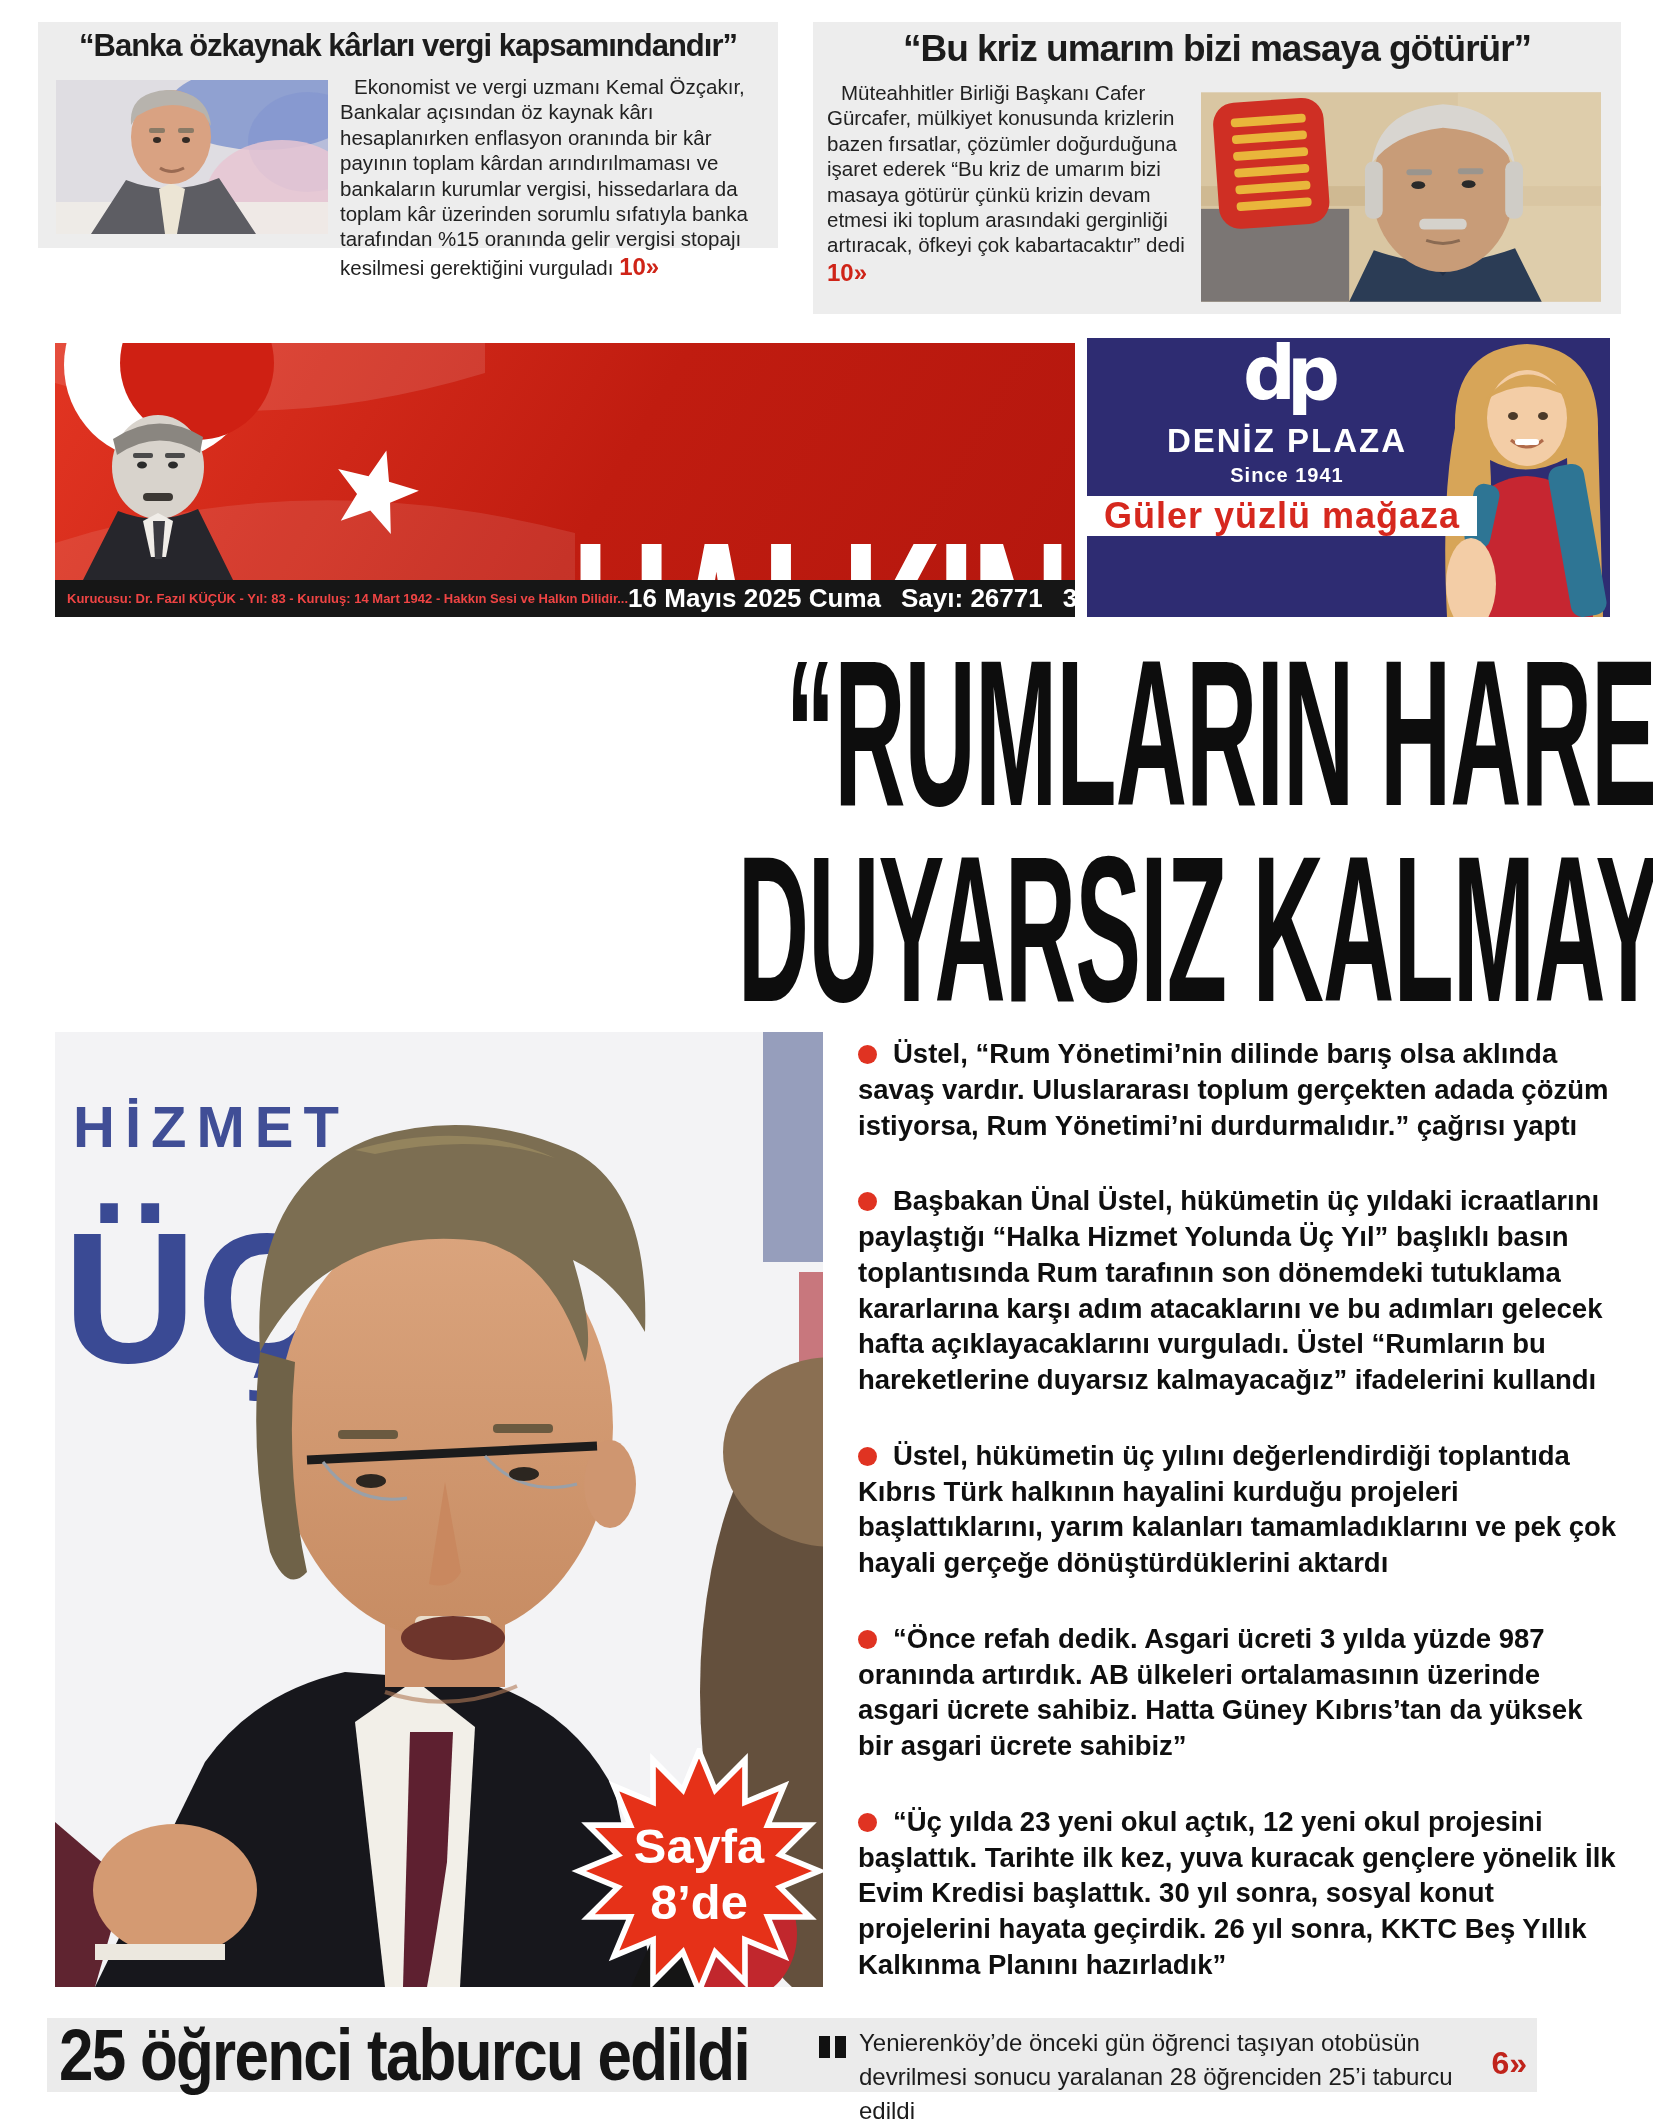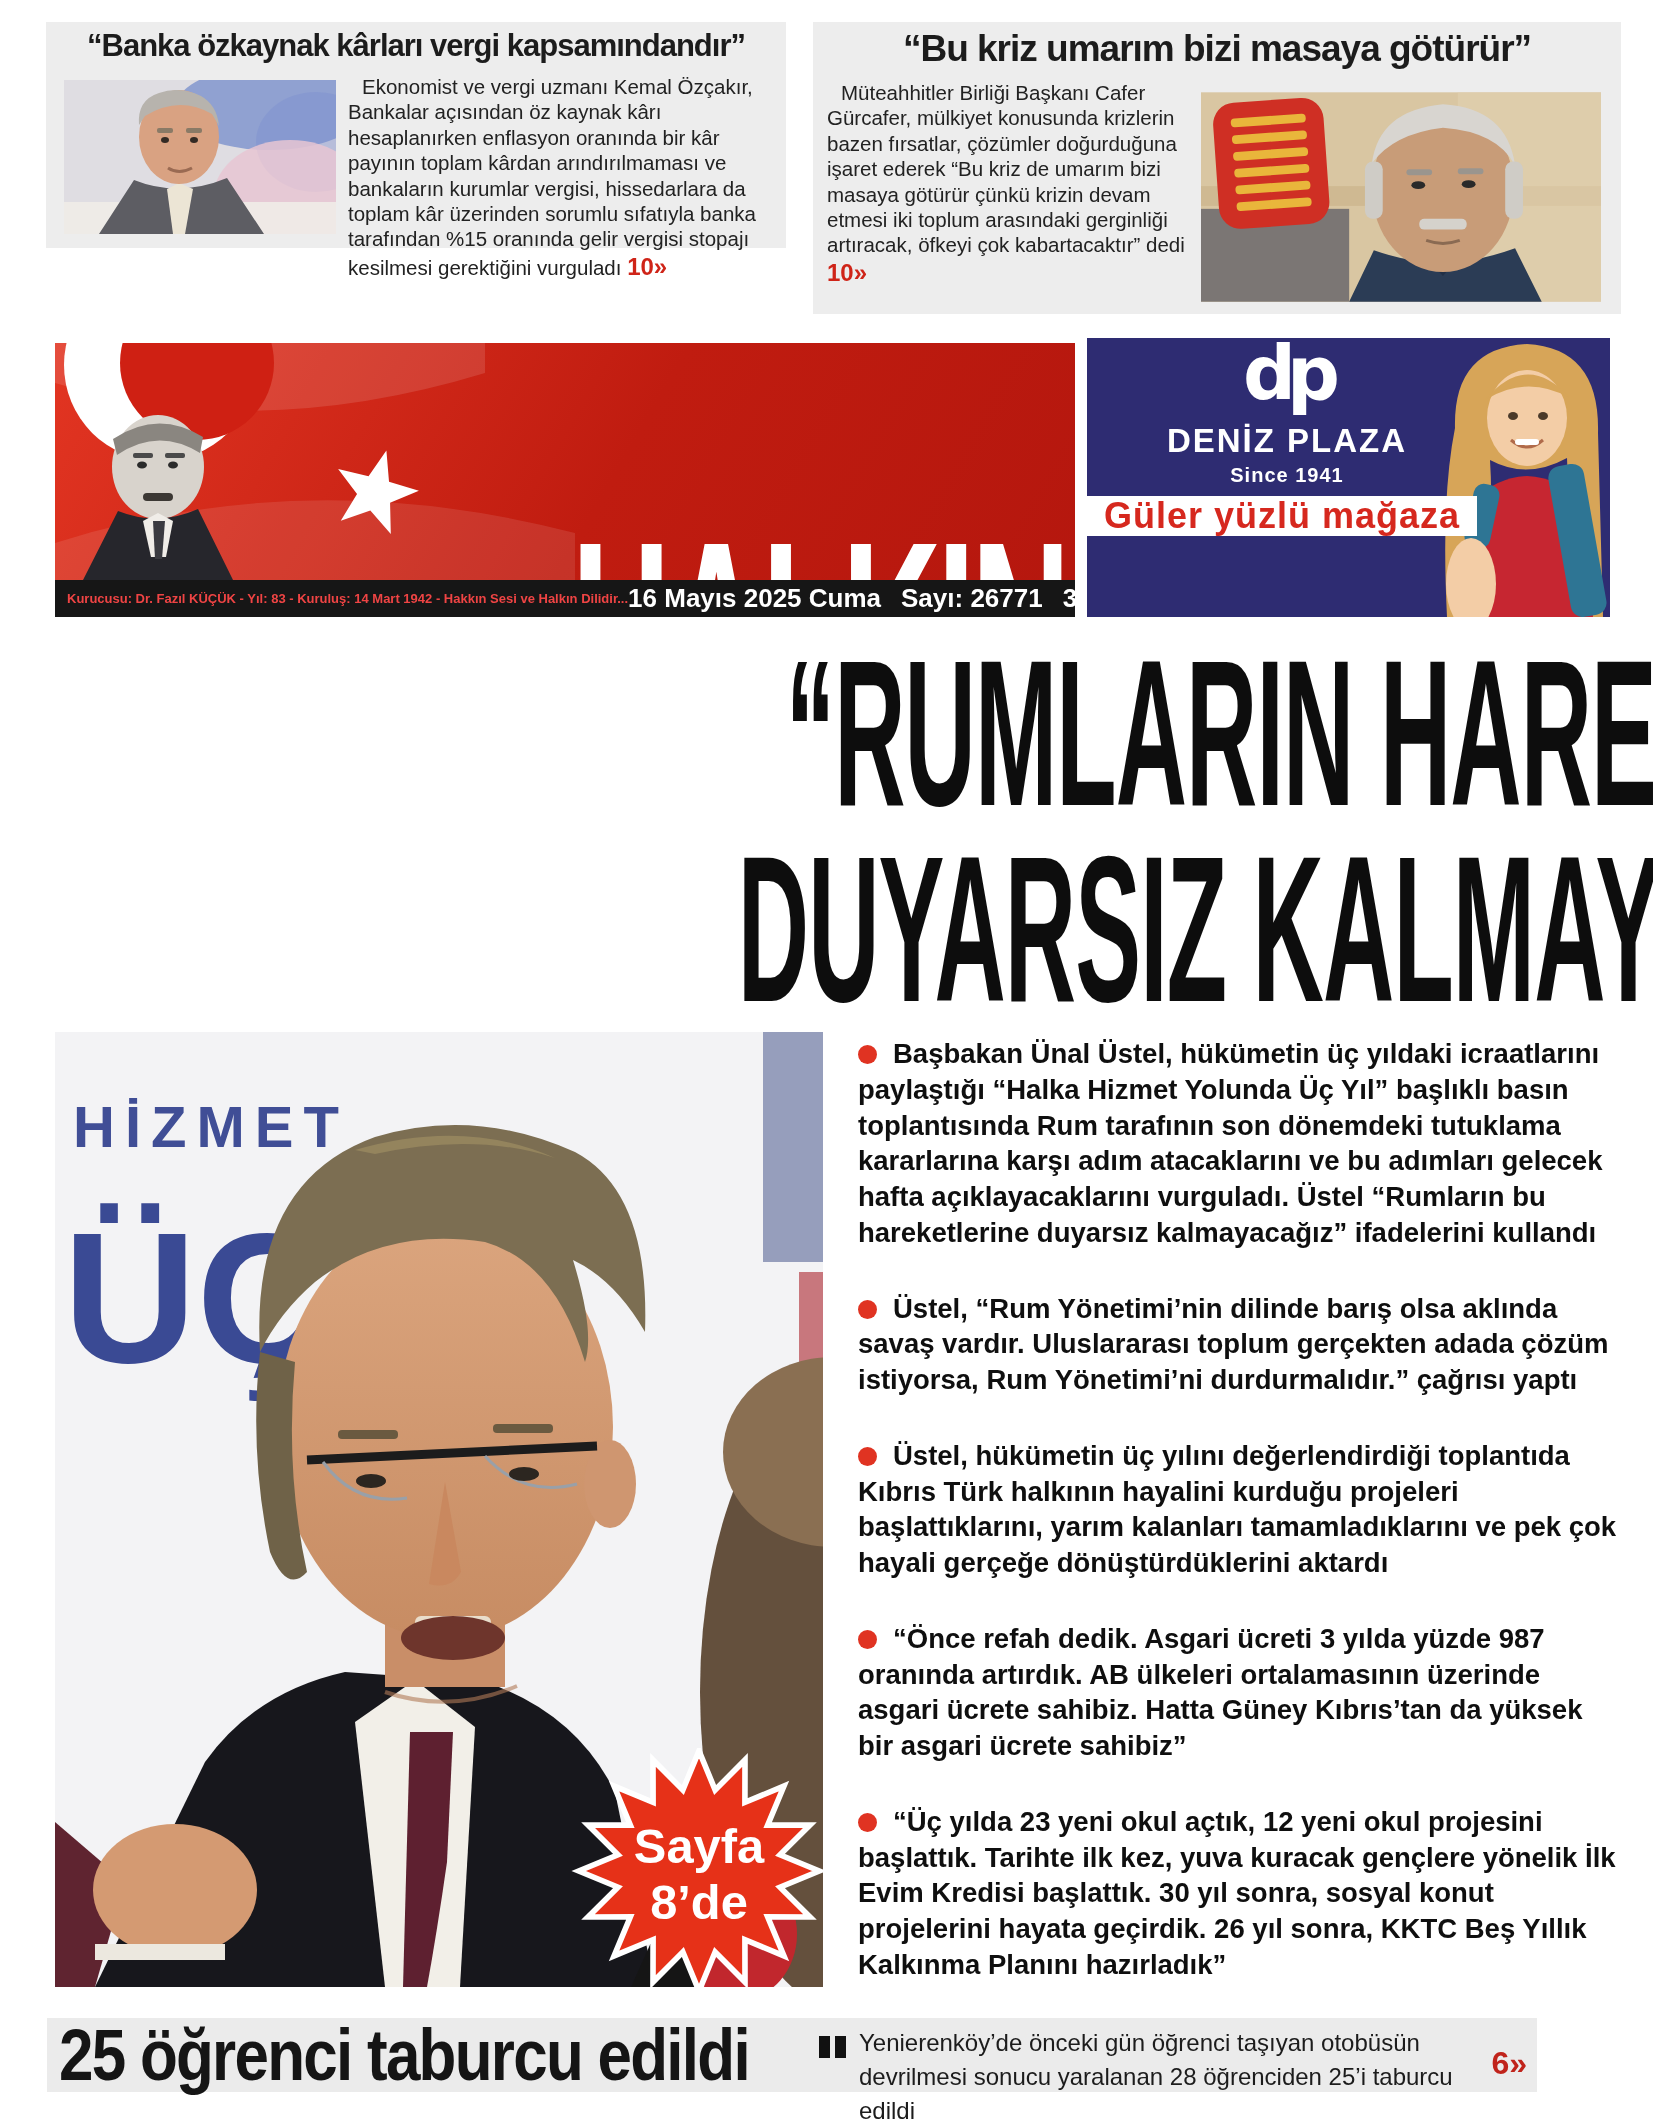--- a/index.html
+++ b/index.html
@@ -1,21 +1,21 @@
 <!DOCTYPE html>
 <html lang="tr"><head>
 <meta charset="utf-8">
 <style>
   html,body{margin:0;padding:0;background:#fff;}
   .page{position:relative;width:1653px;height:2126px;background:#fff;overflow:hidden;
         font-family:"Liberation Sans",sans-serif;color:#111;}
 
   
   .topbox{position:absolute;background:#ededed;}
-  .topbox-left{left:46px;top:22px;width:740px;height:226px;}
+  .topbox-left{left:38px;top:22px;width:740px;height:226px;}
   .topbox-right{left:813px;top:22px;width:800px;height:292px;padding-left:8px;}
   .tophead{position:absolute;left:8px;right:8px;top:6px;margin:0;text-align:center;
            font-weight:bold;color:#1c1c1c;letter-spacing:-1px;white-space:nowrap;}
   .topbox-left .tophead{font-size:31px;}
   .topbox-right .tophead{font-size:37px;}
   .topphoto{position:absolute;overflow:hidden;}
   .photo-ozcakir{left:18px;top:58px;width:272px;height:154px;}
   .photo-gurcafer{left:388px;top:68px;width:400px;height:214px;}
   .topbody{position:absolute;margin:0;font-size:20.5px;line-height:1.24;color:#222;text-indent:14px;}
   .topbox-left .topbody{left:302px;top:52px;right:10px;}
@@ -249,22 +249,22 @@
     </svg>
   </figure>
 
   <svg class="starburst" viewBox="0 0 270 262">
     <polygon fill="#e63118" stroke="#ffffff" stroke-width="6" points="135,3 152.2,44.7 184,12.7 183.9,57.9 225.5,40.5 208.1,82.1 253.2,82 221.3,113.8 263,131 221.3,148.2 253.2,180 208.1,179.9 225.5,221.5 183.9,204.1 184,249.3 152.2,217.3 135,259 117.8,217.3 86,249.3 86.1,204.1 44.5,221.5 61.9,179.9 16.8,180 48.7,148.2 7,131 48.7,113.8 16.8,82 61.9,82.1 44.5,40.5 86.1,57.9 86,12.7 117.8,44.7"></polygon>
     <text x="135" y="122">Sayfa</text>
     <text x="135" y="182">8’de</text>
   </svg>
 
   <section class="bullets">
+    <p><span class="dot"></span><span>Üstel, “Rum Yönetimi’nin dilinde barış olsa aklında savaş vardır. Uluslararası toplum gerçekten adada çözüm istiyorsa, Rum Yönetimi’ni durdurmalıdır.” çağrısı yaptı</span></p>
     <p><span class="dot"></span><span>Başbakan Ünal Üstel, hükümetin üç yıldaki icraatlarını paylaştığı “Halka Hizmet Yolunda Üç Yıl” başlıklı basın toplantısında Rum tarafının son dönemdeki tutuklama kararlarına karşı adım atacaklarını ve bu adımları gelecek hafta açıklayacaklarını vurguladı. Üstel “Rumların bu hareketlerine duyarsız kalmayacağız” ifadelerini kullandı</span></p>
-    <p><span class="dot"></span><span>Üstel, “Rum Yönetimi’nin dilinde barış olsa aklında savaş vardır. Uluslararası toplum gerçekten adada çözüm istiyorsa, Rum Yönetimi’ni durdurmalıdır.” çağrısı yaptı</span></p>
     <p><span class="dot"></span><span>Üstel, hükümetin üç yılını değerlendirdiği toplantıda Kıbrıs Türk halkının hayalini kurduğu projeleri başlattıklarını, yarım kalanları tamamladıklarını ve pek çok hayali gerçeğe dönüştürdüklerini aktardı</span></p>
     <p><span class="dot"></span><span>“Önce refah dedik. Asgari ücreti 3 yılda yüzde 987 oranında artırdık. AB ülkeleri ortalamasının üzerinde asgari ücrete sahibiz. Hatta Güney Kıbrıs’tan da yüksek bir asgari ücrete sahibiz”</span></p>
     <p><span class="dot"></span><span>“Üç yılda 23 yeni okul açtık, 12 yeni okul projesini başlattık. Tarihte ilk kez, yuva kuracak gençlere yönelik İlk Evim Kredisi başlattık. 30 yıl sonra, sosyal konut projelerini hayata geçirdik. 26 yıl sonra, KKTC Beş Yıllık Kalkınma Planını hazırladık”</span></p>
   </section>
 
   <section class="bottomstrip">
     <h2 class="bottomhead"><span>25 öğrenci taburcu edildi</span></h2>
     <span class="orn">
         <i></i>
         <i></i>

